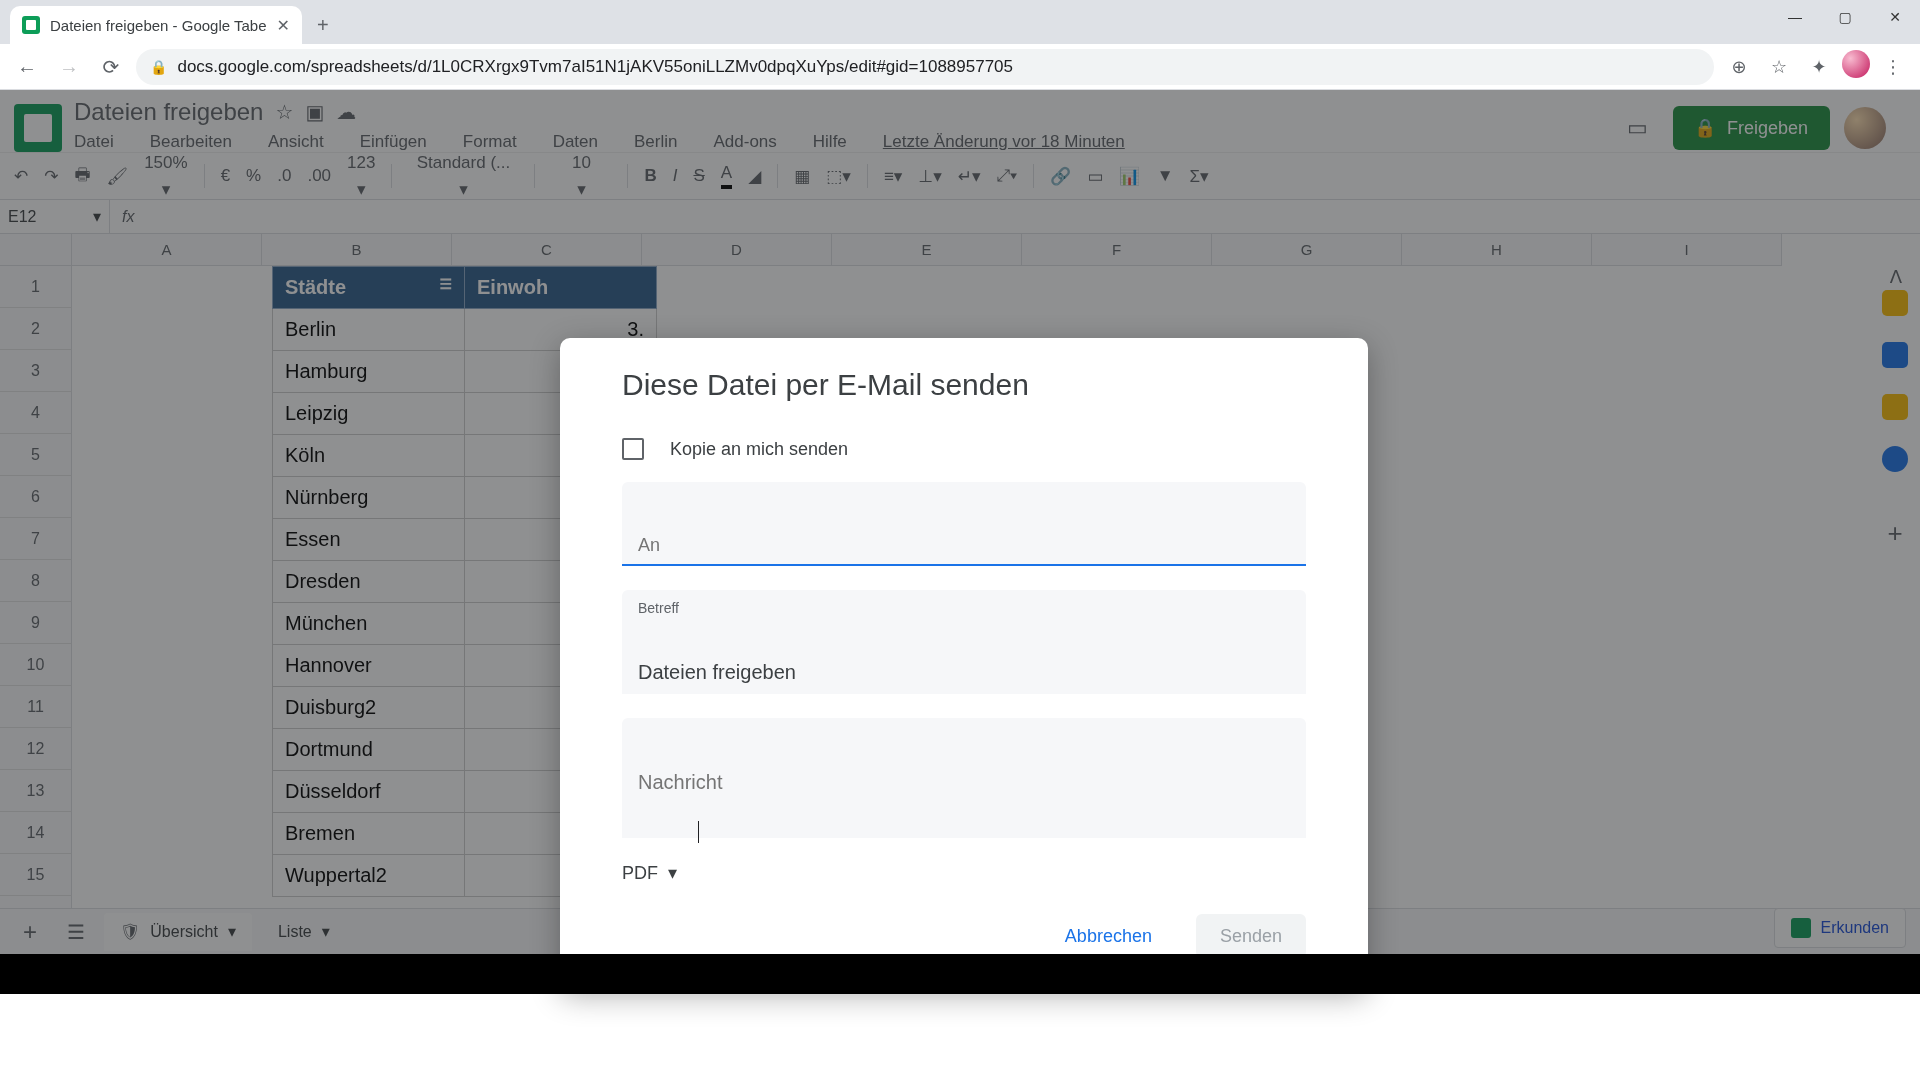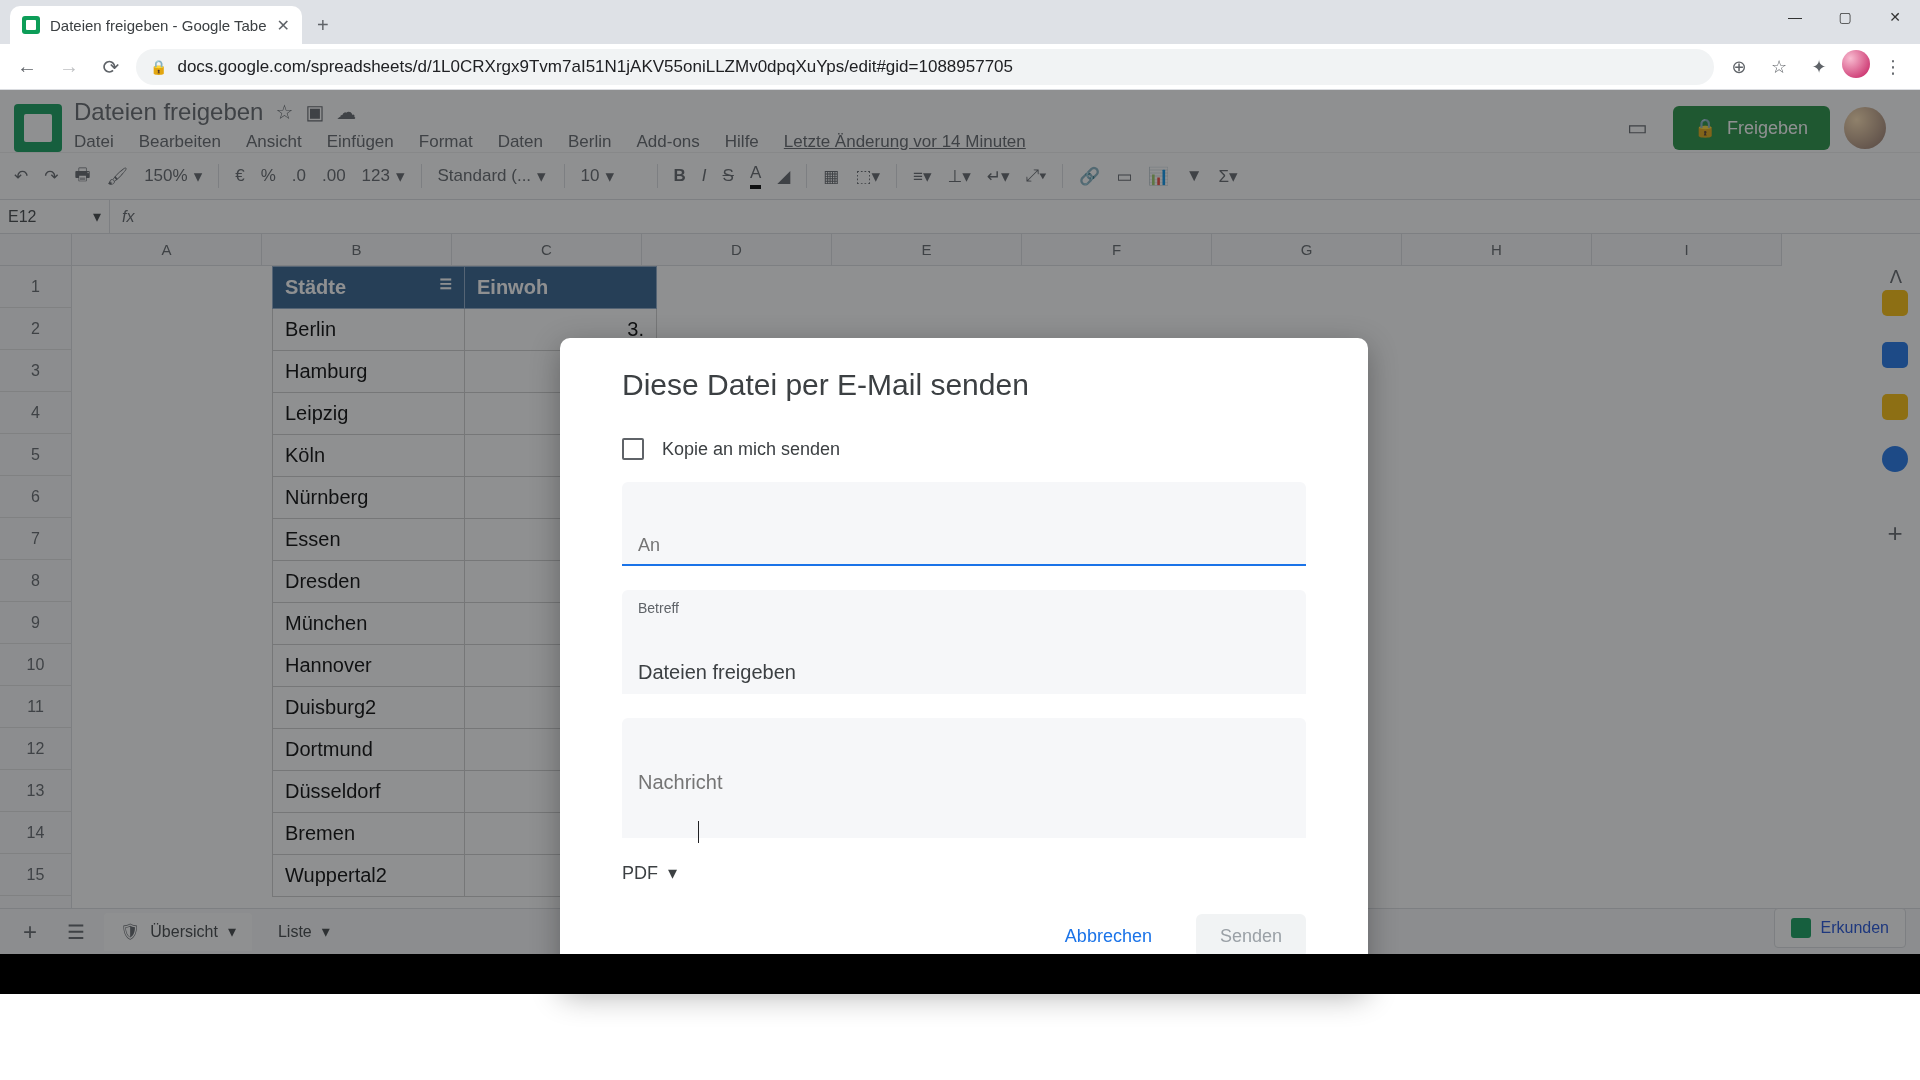--- a/index.html
+++ b/index.html
@@ -26,32 +26,32 @@
 
 
 .sheets-wrap { position:relative; }
 .sheets-header { padding: 8px 14px 0; display:flex; align-items:flex-start; }
 .sheets-logo { width:48px; height:48px; background:#0d9d58; border-radius:4px; margin-right:12px; margin-top:6px; position:relative; }
 .sheets-logo::after { content:''; position:absolute; inset:10px; background:#fff; border-radius:2px; }
 .doc-area { flex:1; }
 .doc-title-row { display:flex; align-items:center; gap:12px; }
 .doc-title { font-size:24px; color:#5f6368; }
 .title-icon { color:#5f6368; font-size:20px; }
-.menus { display:flex; gap:25px; font-size:17px; color:#5f6368; margin-top:6px; }
+.menus { display:flex; gap:36px; font-size:17px; color:#5f6368; margin-top:6px; }
 .menus span { }
 .last-edit { text-decoration:underline; }
 .header-right { display:flex; align-items:center; gap:14px; padding-right:20px; margin-top:8px; }
 .comment-btn { width:42px; height:42px; display:flex; align-items:center; justify-content:center; color:#5f6368; font-size:22px; }
 .share-btn { background:#1e8e3e; color:#fff; height:44px; padding:0 22px; border-radius:6px; display:flex; align-items:center; gap:10px; font-size:18px; }
 .user-avatar { width:42px; height:42px; border-radius:50%; background:radial-gradient(circle at 30% 30%, #ffe0b2, #8d6e63); }
 
 
 .toolbar { height:48px; border-top:1px solid #eee; border-bottom:1px solid #dadce0; display:flex; align-items:center; padding:0 14px; gap:16px; color:#5f6368; font-size:17px; }
 .tb-sep { width:1px; height:24px; background:#dadce0; }
-.tb-item { display:flex; align-items:center; gap:6px; }
+.tb-item { display:flex; align-items:center; gap:6px;flex-direction:column; }
 .color-underline { border-bottom:4px solid #000; padding-bottom:2px; }
 
 
 .fx-row { height:34px; border-bottom:1px solid #dadce0; display:flex; align-items:center; }
 .namebox { width:110px; border-right:1px solid #dadce0; height:100%; display:flex; align-items:center; justify-content:space-between; padding:0 8px; font-size:16px; color:#3c4043; }
 .fx { padding:0 12px; font-style:italic; color:#5f6368; }
 
 
 .grid-area { display:flex; height:760px; }
 .rownums { width:72px; }
@@ -86,21 +86,21 @@
 .side-icon { width:26px; height:26px; border-radius:5px; }
 .si1 { background:#fbbc04; } .si2 { background:#1a73e8; } .si3 { background:#fbbc04; } .si4 { background:#1a73e8; border-radius:50%; }
 .side-plus { font-size:26px; color:#5f6368; margin-top:20px; }
 
 .blackbar { position:absolute; bottom:0; left:0; right:0; height:40px; background:#000; }
 
 
 .overlay { position:absolute; inset:0; background:rgba(32,33,36,0.5); }
 .dialog { position:absolute; left:560px; top:248px; width:808px; background:#fff; border-radius:10px; box-shadow:0 8px 30px rgba(0,0,0,0.3); padding: 30px 62px 30px 62px; }
 .dialog-title { font-size:30px; color:#3c4043; margin-bottom:36px; }
-.cb-row { display:flex; align-items:center; gap:18px; margin-bottom:22px; }
+.cb-row { display:flex; align-items:center; gap:26px; margin-bottom:22px; }
 .checkbox { width:22px; height:22px; border:2px solid #5f6368; border-radius:2px; }
 .cb-label { font-size:18px; color:#3c4043; }
 .field { background:#f6f7f9; border-radius:6px 6px 0 0; padding:10px 16px 8px; margin-bottom:24px; border-bottom:2px solid transparent; }
 .field.focused { border-bottom:2px solid #1a73e8; }
 .field .label { font-size:14px; color:#5f6368; margin-bottom:2px; }
 .field input, .field textarea { border:none; background:transparent; width:100%; font-size:20px; color:#3c4043; outline:none; resize:none;margin-top:43px; }
 .field input::placeholder, .field textarea::placeholder { color:#757575; }
 .field.msg { height:120px; }
 .field.to input { font-size:18px; }
 .format-row { display:flex; align-items:center; gap:10px; font-size:18px; color:#3c4043; margin: 6px 0 30px; }
@@ -159,21 +159,21 @@
       <div class="menus">
         <span>Datei</span>
         <span>Bearbeiten</span>
         <span>Ansicht</span>
         <span>Einfügen</span>
         <span>Format</span>
         <span>Daten</span>
         <span>Berlin</span>
         <span>Add-ons</span>
         <span>Hilfe</span>
-        <span class="last-edit">Letzte Änderung vor 14 Minuten</span>
+        <span class="last-edit">Letzte Änderung vor 18 Minuten</span>
       </div>
     </div>
     <div class="header-right">
       <div class="comment-btn">▭</div>
       <div class="share-btn">
         <span>🔒</span>
         <span>Freigeben</span>
       </div>
       <div class="user-avatar"></div>
     </div>

